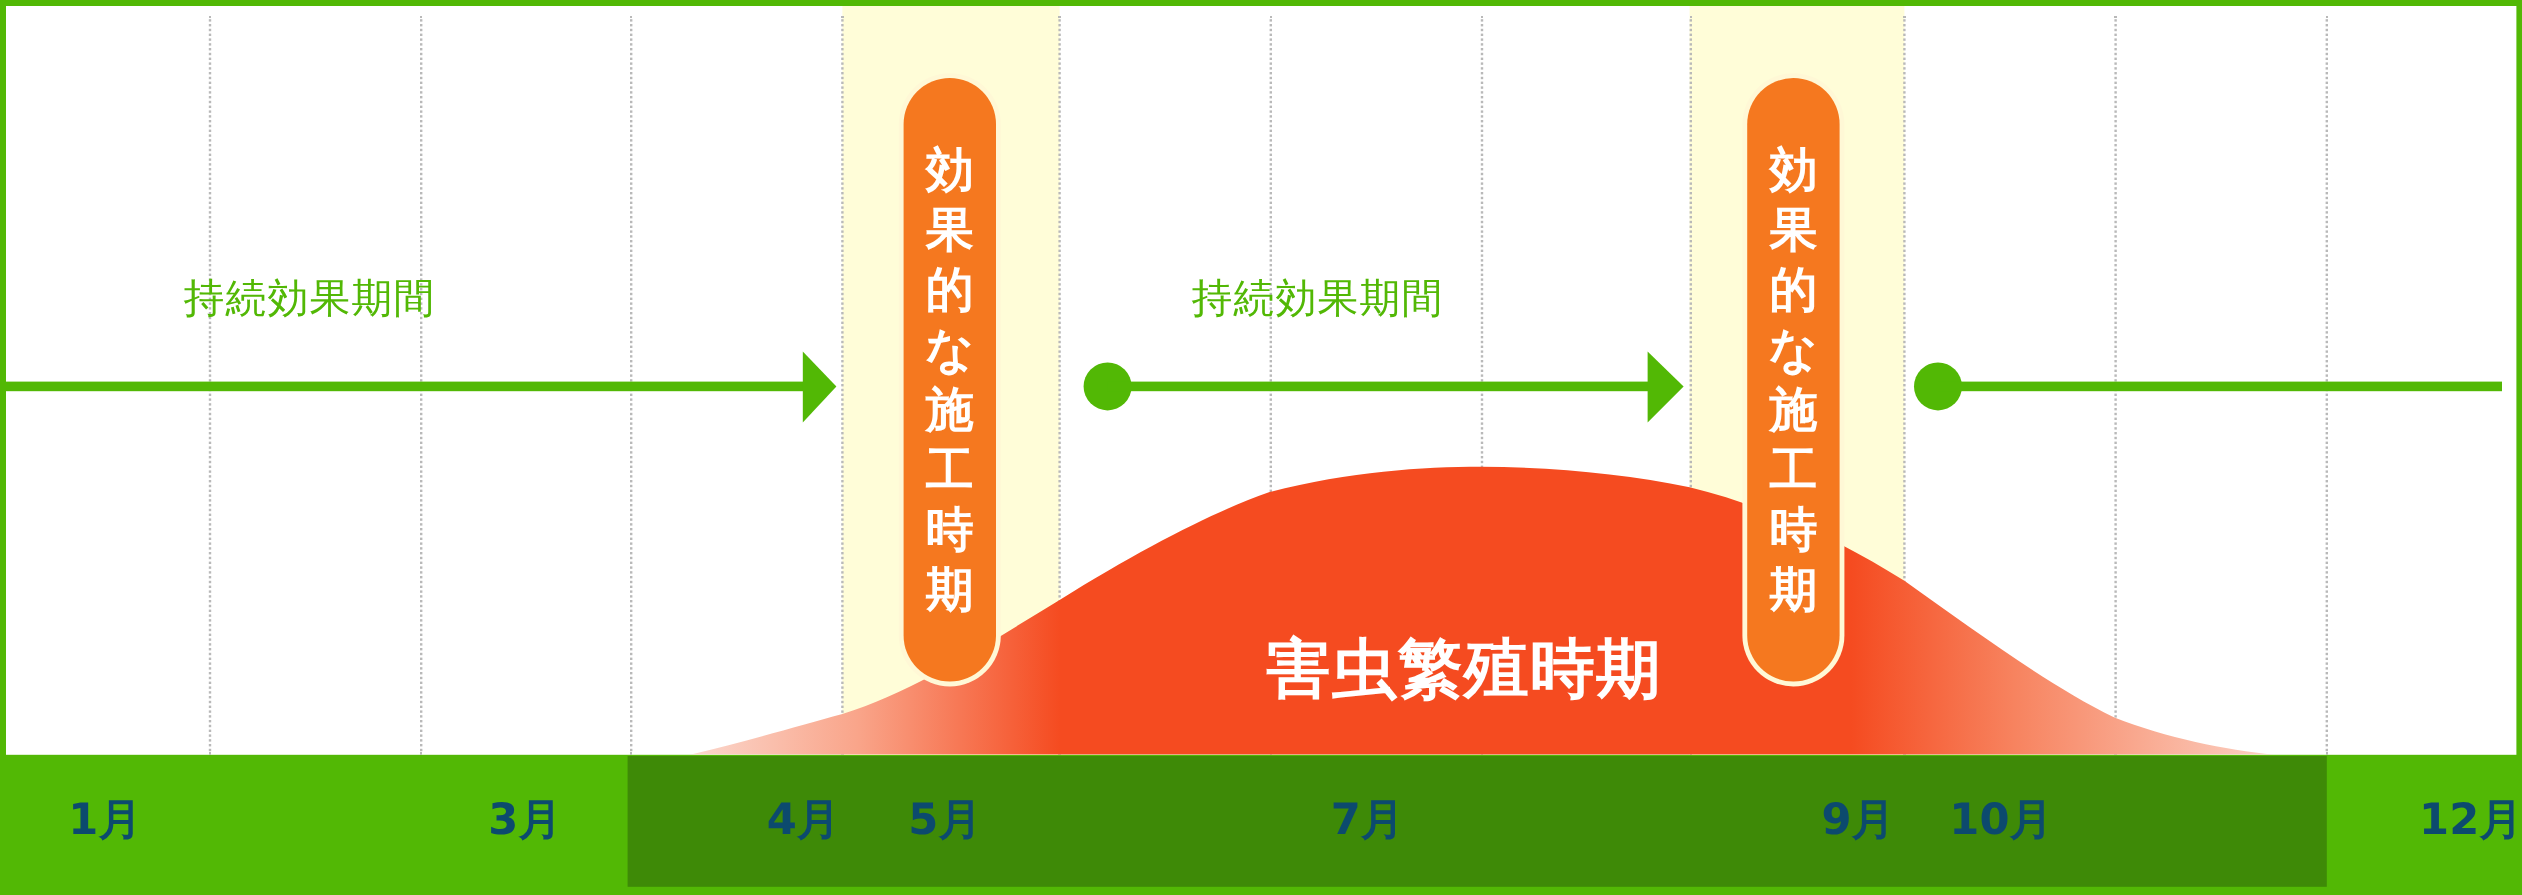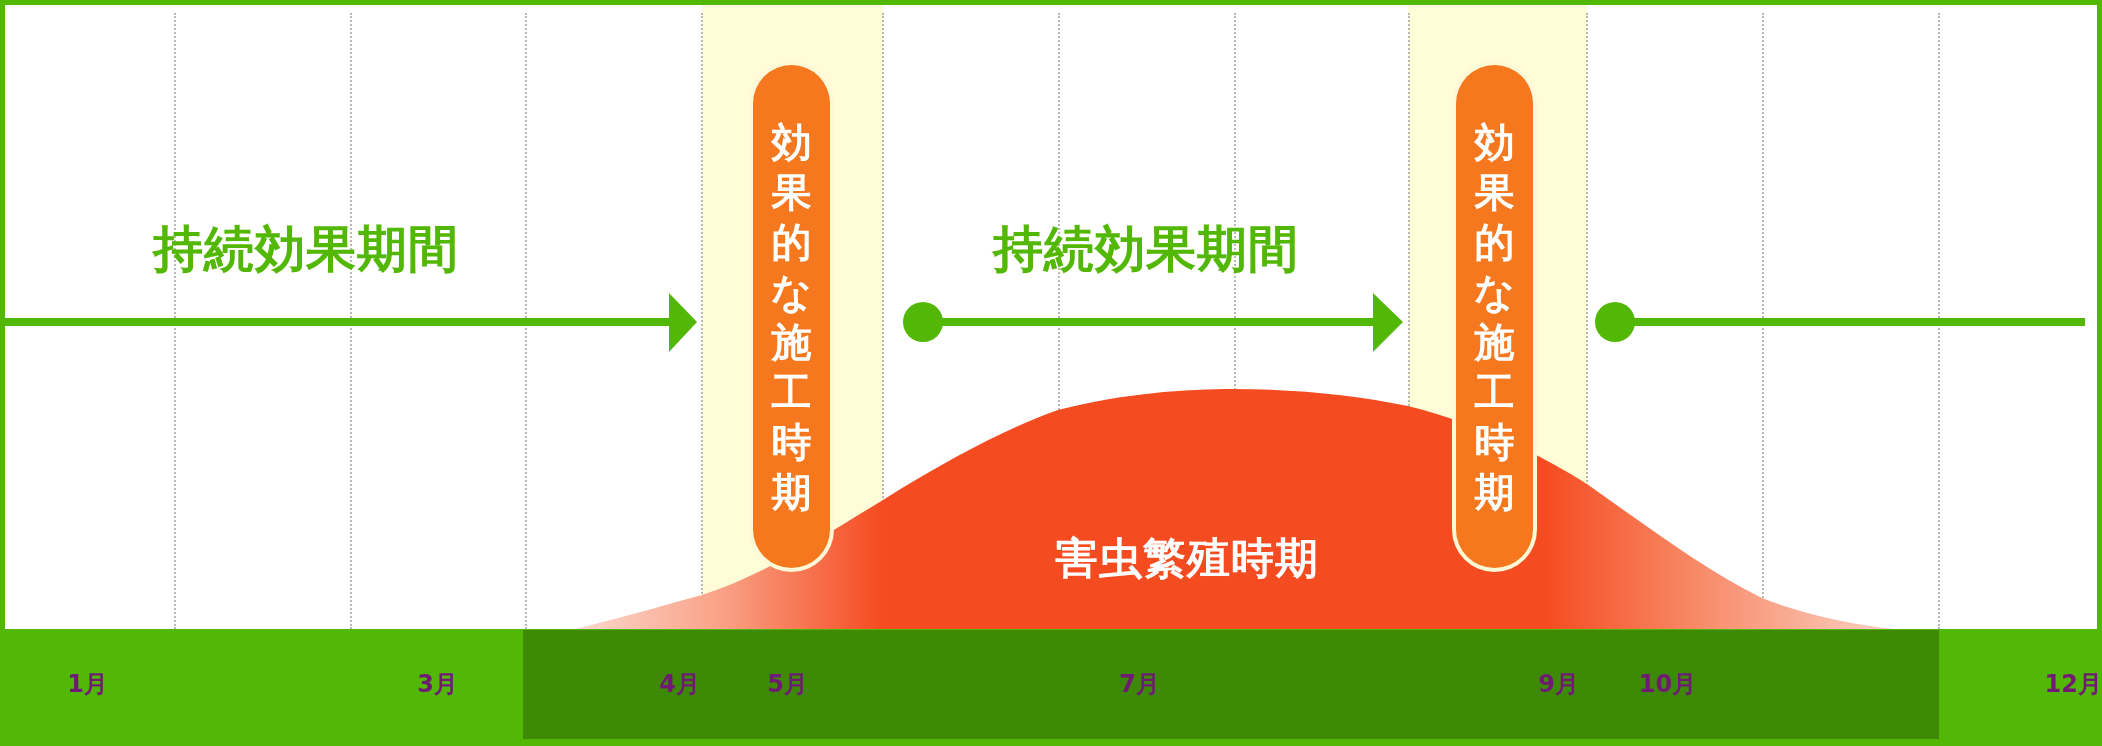--- a/index.html
+++ b/index.html
@@ -15,46 +15,46 @@
   .highlight {
     position: absolute; top: 0; height: 624px; background: #fffdd8;
   }
   .gridline {
     position: absolute; top: 8px; height: 616px; width: 0;
     border-left: 2px dotted #b9b9b9;
   }
   svg.layer { position: absolute; left: 0; top: 0; }
   .period-label {
     position: absolute; top: 212px; height: 64px; line-height: 64px;
-    font-size: 50px; font-weight: bold; color: #52b805; white-space: nowrap;
+    font-size: 34px; font-weight: normal; color: #52b805; white-space: nowrap;
     letter-spacing: 1px;
   }
   .pill {
     position: absolute; top: 60px; width: 77px; height: 503px;
     background: #f5781f; border-radius: 39px;
     box-shadow: 0 0 0 4px #fff8d6;
     display: flex; flex-direction: column; align-items: center; justify-content: center;
   }
   .pill-char {
     display: block; color: #ffffff; font-weight: bold; font-size: 40px;
     line-height: 50px; height: 50px; text-align: center;
   }
   .breeding-label {
     position: absolute; left: 1050px; top: 518px; height: 70px; line-height: 70px;
-    font-size: 43px; font-weight: bold; color: #ffffff; white-space: nowrap;
+    font-size: 54px; font-weight: bold; color: #ffffff; white-space: nowrap;
     letter-spacing: 1px;
   }
   .month-bar { position: absolute; left: 0; top: 629px; width: 2102px; height: 117px; }
   .dark-band {
     position: absolute; left: 523px; top: 1px; width: 1416px; height: 109px;
     background: #3e8a07;
   }
   .month {
     position: absolute; top: 0; height: 110px; line-height: 110px; width: 175px;
-    text-align: center; color: #701a75; font-weight: bold; font-size: 24px;
+    text-align: center; color: #0c4a6e; font-weight: bold; font-size: 36px;
   }
 </style>
 </head>
 <body>
 
 <div class="canvas">
   <div class="plot">
 
     <div class="highlight" style="left:697px;width:181px;"></div>
     <div class="highlight" style="left:1403px;width:179px;"></div>

